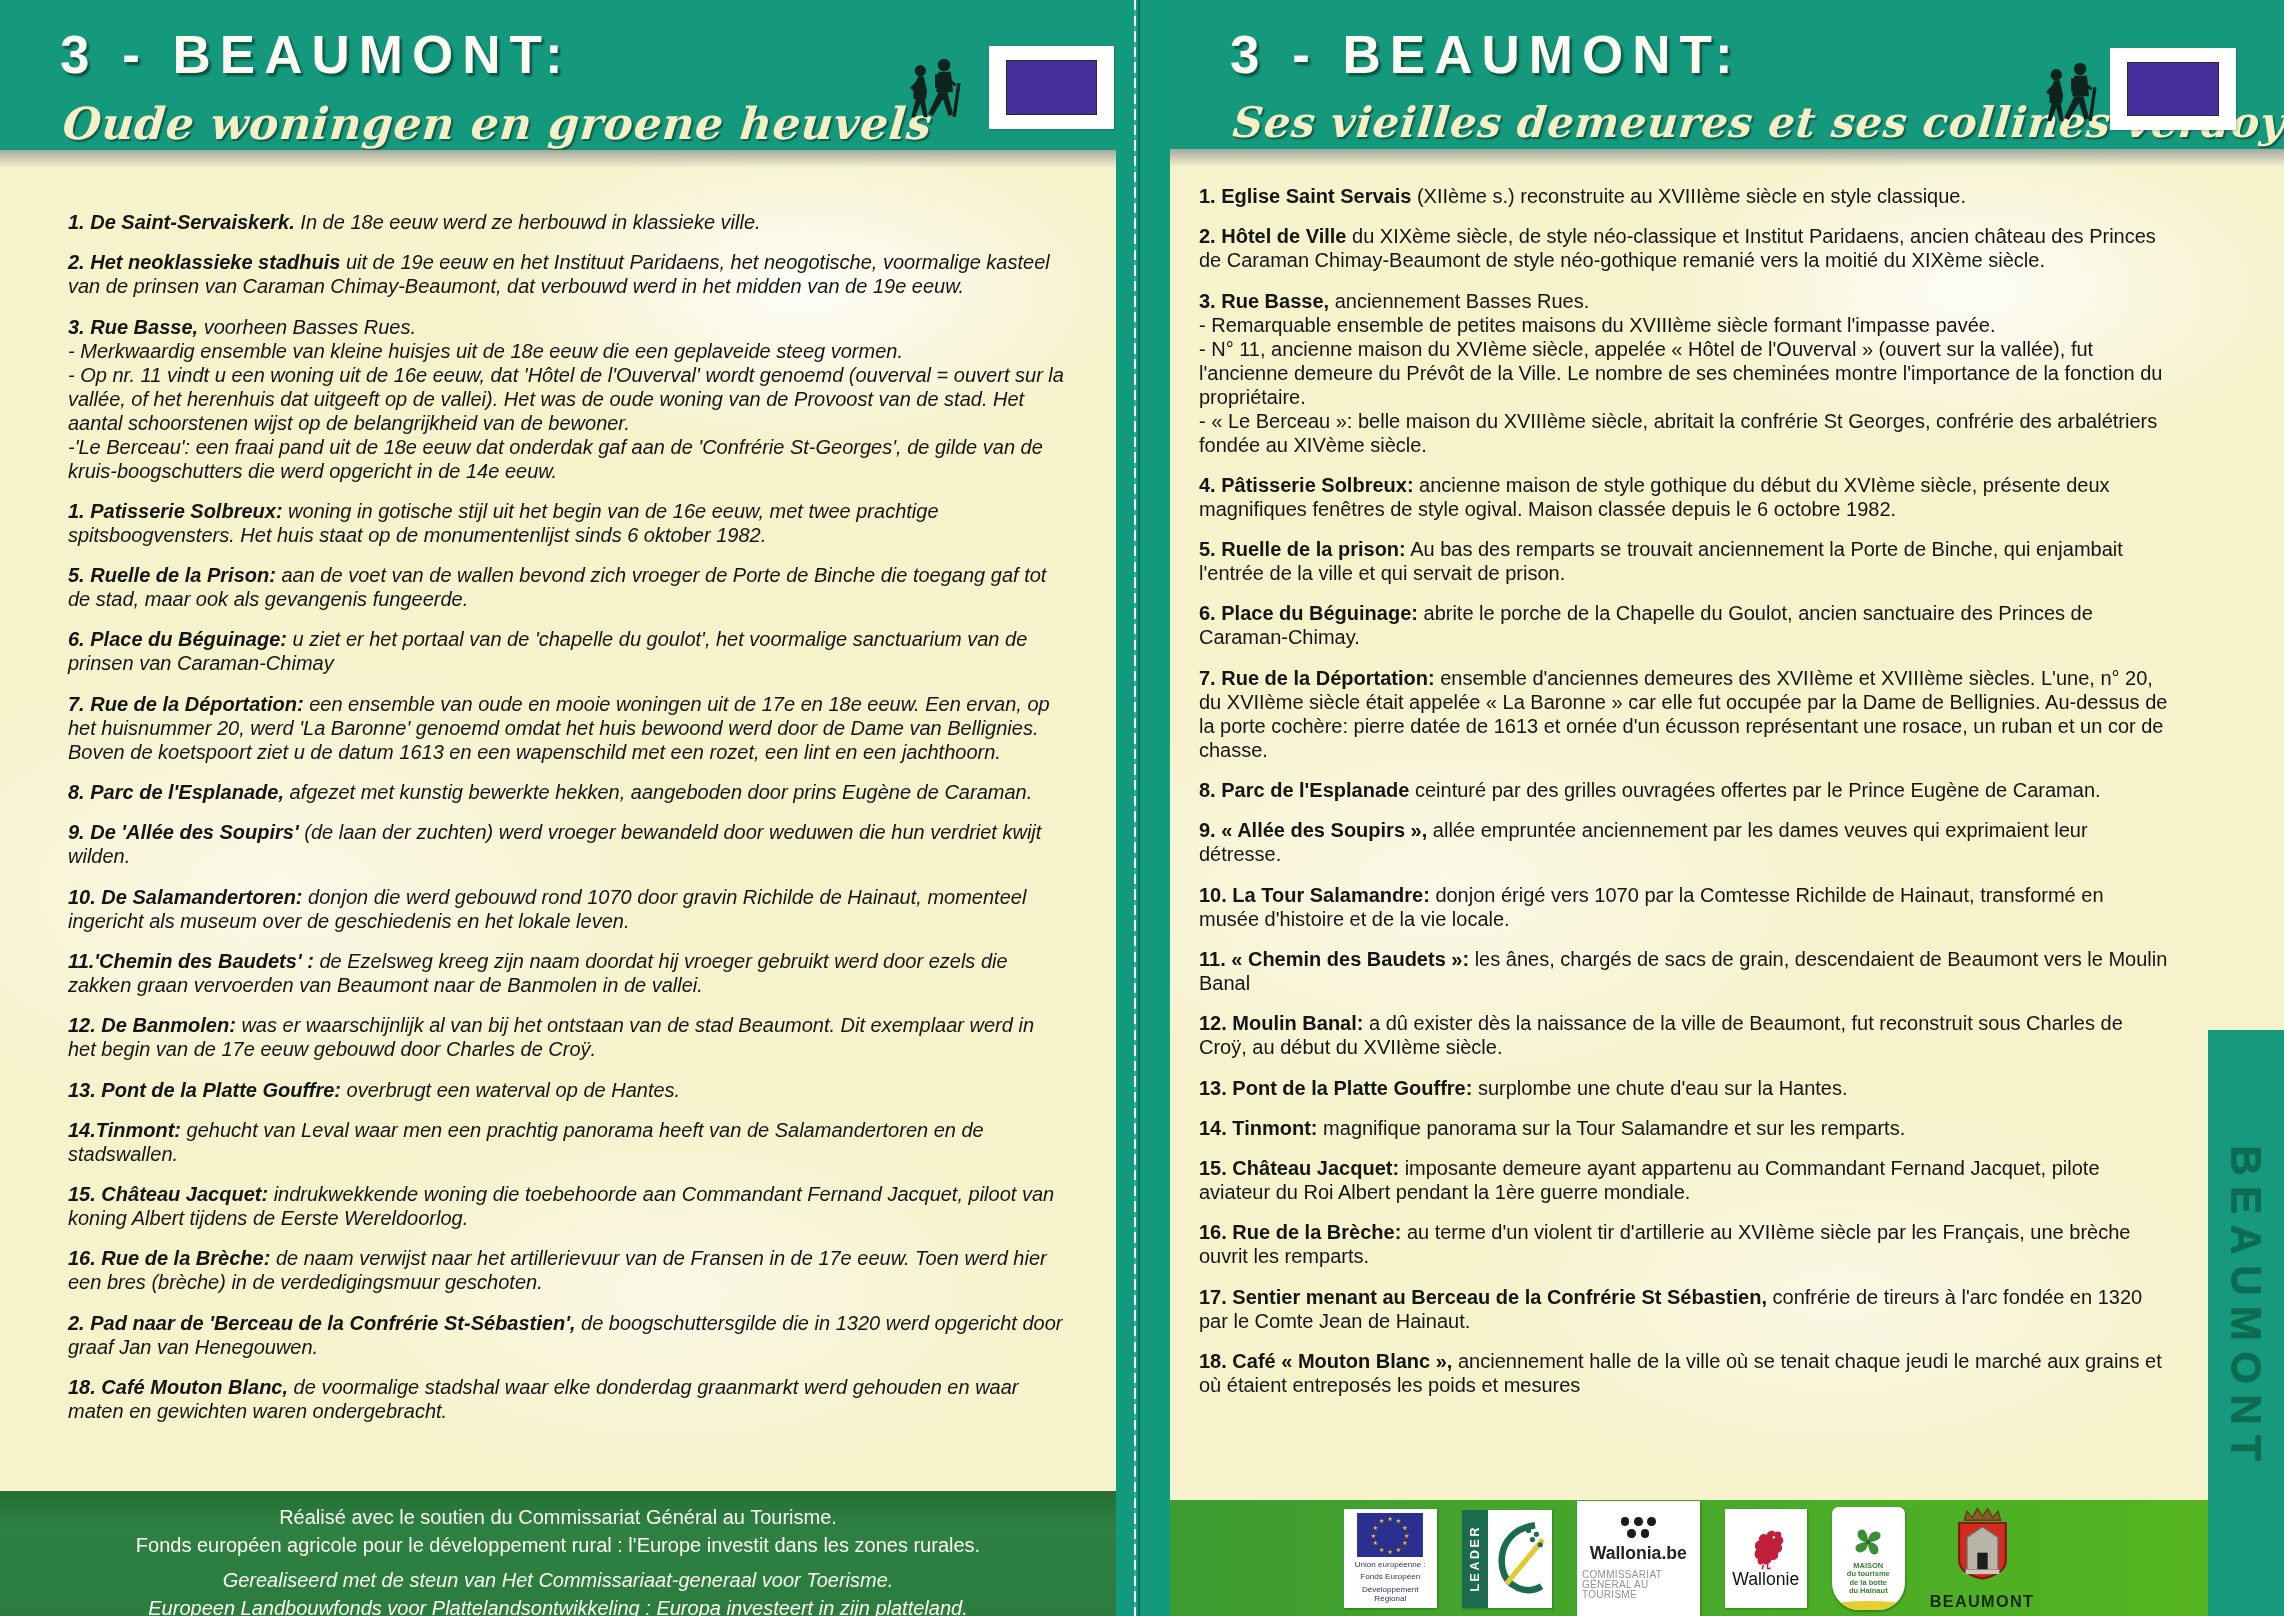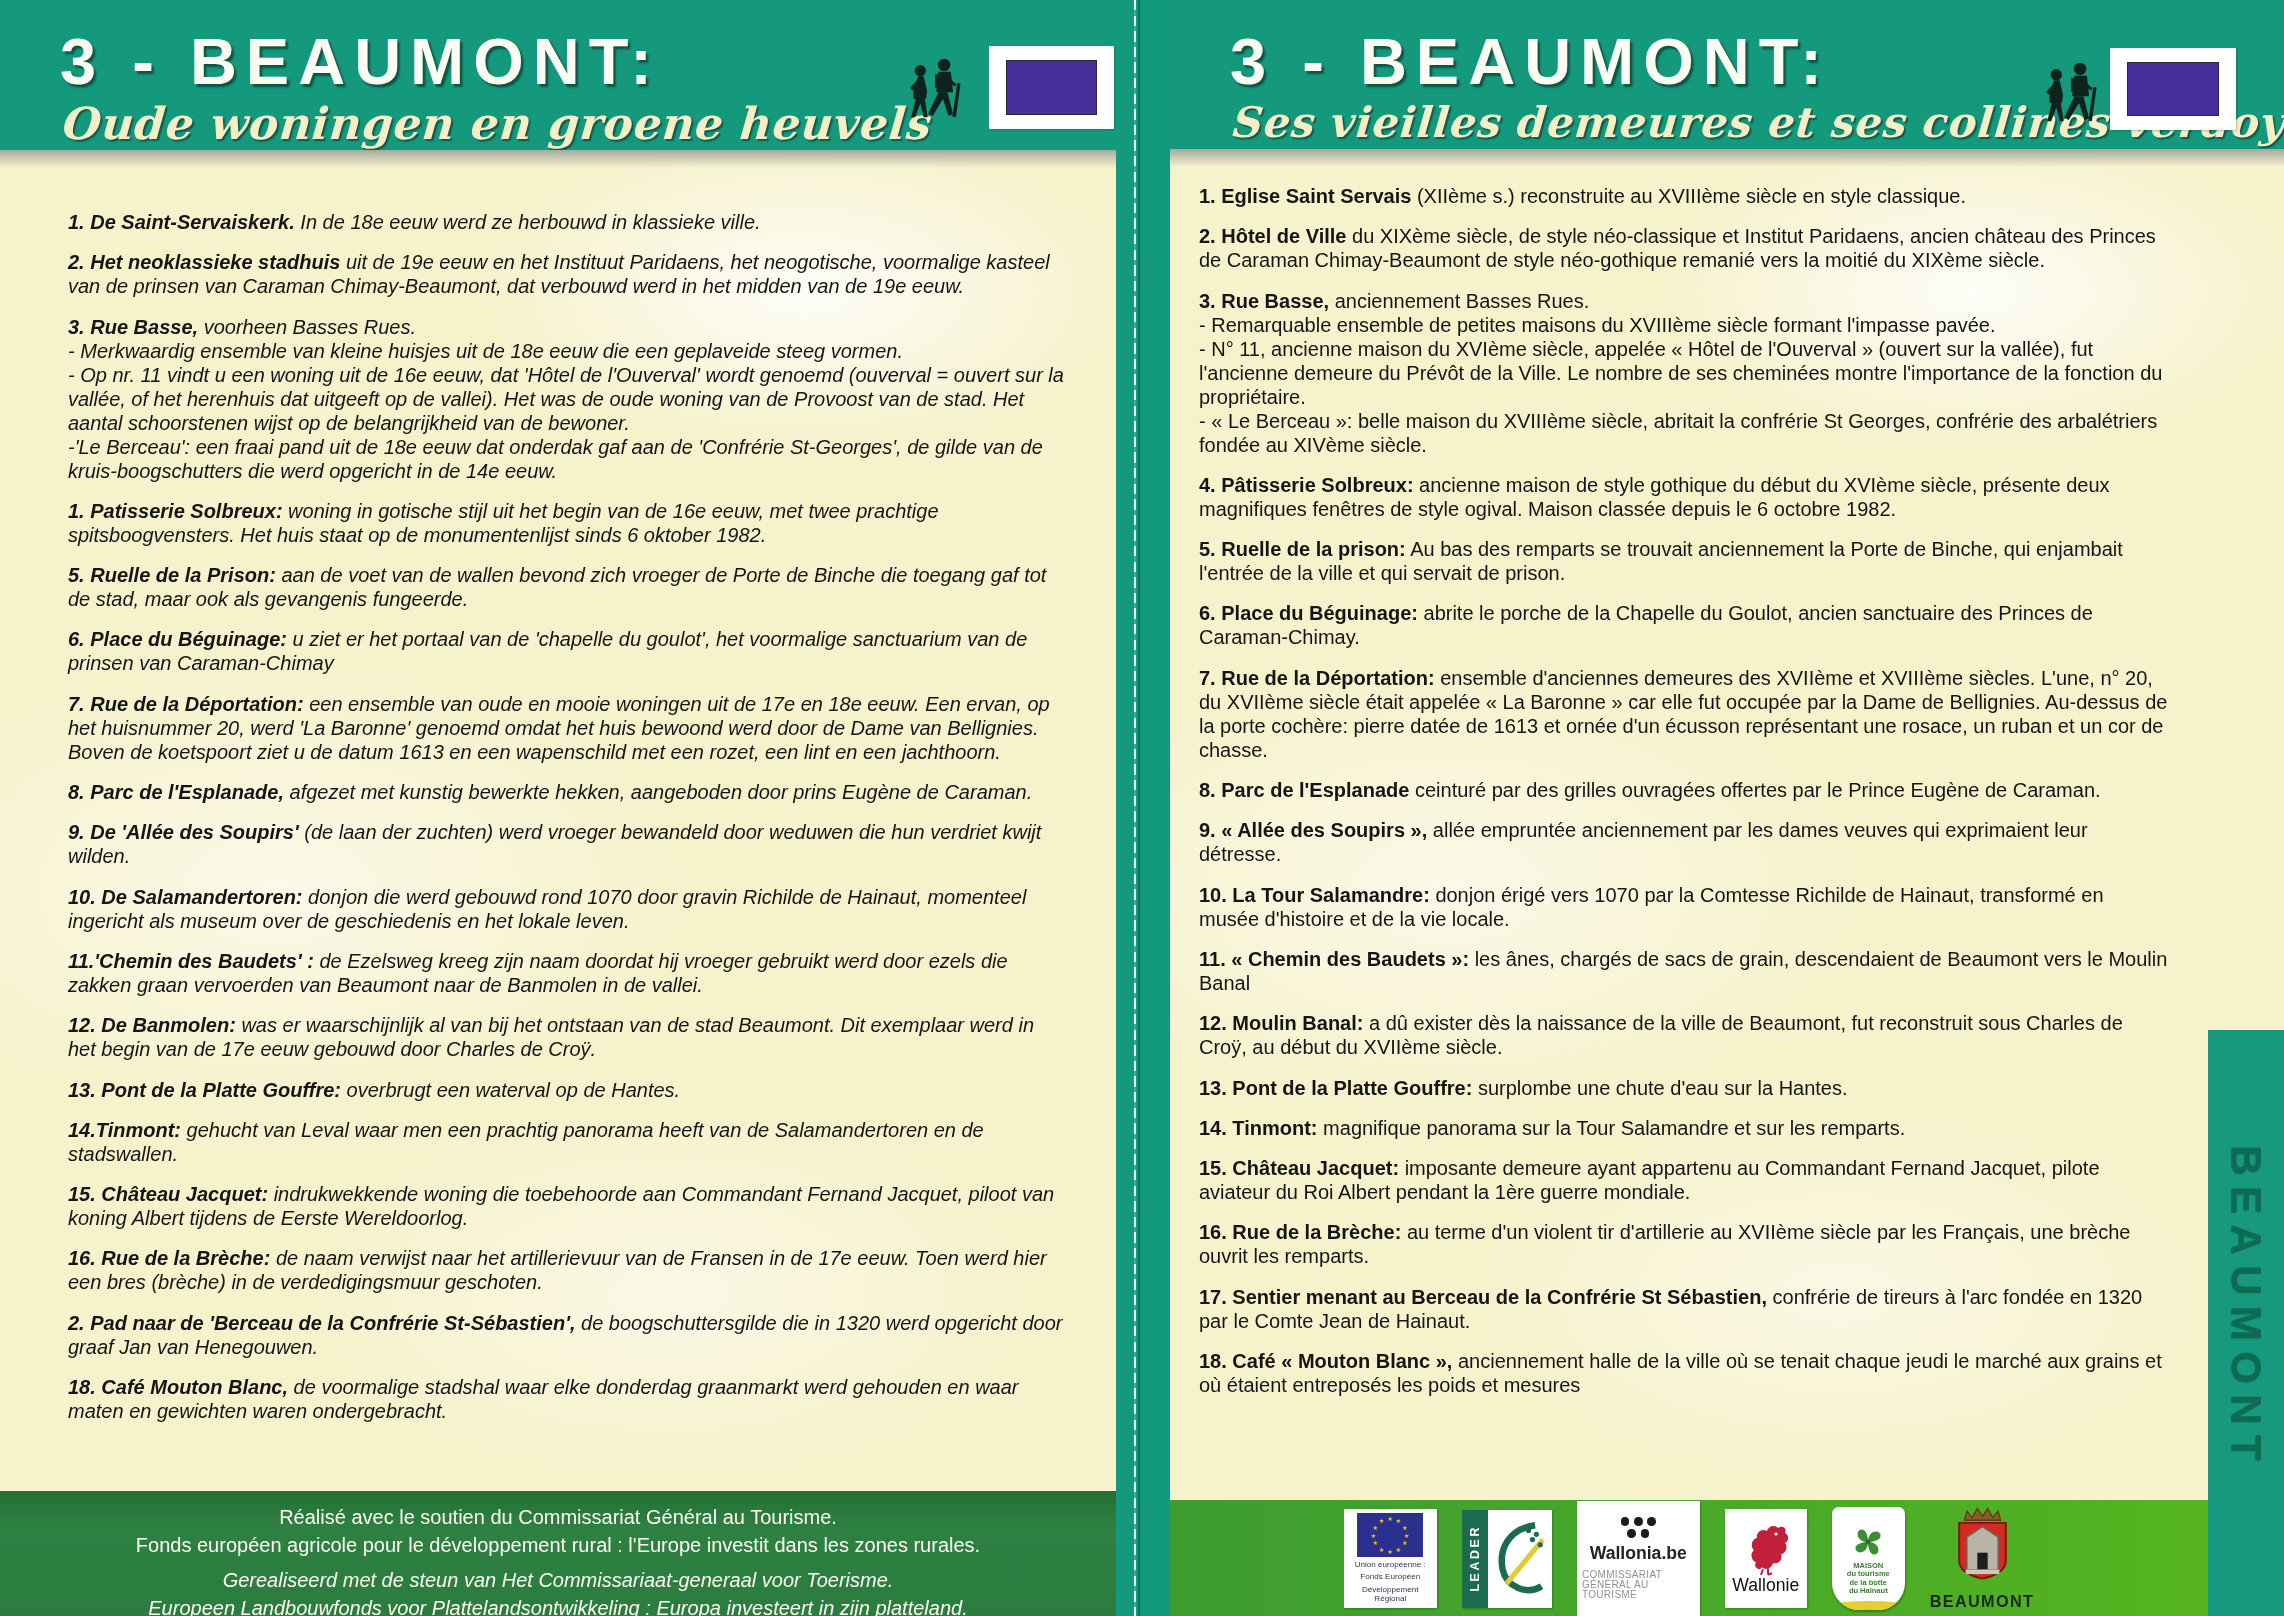--- a/index.html
+++ b/index.html
@@ -24,21 +24,21 @@
   .gutter .fold-line { position:absolute; left:17.6px; top:0; width:2.6px; height:100%;
     background:repeating-linear-gradient(180deg, rgba(255,255,255,.95) 0 10.4px, rgba(180,230,215,.25) 10.4px 15.6px); }
   .gutter .fold-shadow { position:absolute; left:21.5px; top:0; width:2px; height:100%; background:rgba(0,40,30,.35); }
 
   
   .hdr { position:relative; height:150px; background:#14997d; }
   .hdr::after { content:""; position:absolute; left:0; right:0; top:100%; height:18px;
     background:linear-gradient(180deg, #a4aa9f, rgba(246,242,204,0)); }
   .hdr-title {
     position:absolute; left:60px; top:23.5px;
-    font-size:65px; font-weight:bold; letter-spacing:9px; color:#fcfcf2;
+    font-size:53px; font-weight:bold; letter-spacing:9px; color:#fcfcf2;
     text-shadow:2.6px 2.6px 2px rgba(8,30,24,.55);
     white-space:nowrap;
   }
   .hdr-sub {
     position:absolute; left:63px; top:98px;
     font-family:"DejaVu Serif", serif; font-style:italic; font-weight:bold;
     font-size:44px; color:#f6efc6; letter-spacing:0.7px; transform:skewX(-5deg);
     text-shadow:2px 2px 1.3px rgba(8,30,24,.5);
     white-space:nowrap;
   }
@@ -73,21 +73,21 @@
   .logo-eu .cap { font-size:8.1px; line-height:9.8px; color:#33335a; text-align:center; margin-top:2.6px; }
   .logo-leader { width:90px; height:98px; flex-direction:row; padding:0; overflow:hidden; }
   .leader-band { width:26px; height:100%; background:#1d6b4f; color:#fff; display:flex; align-items:center; justify-content:center; }
   .leader-band span { writing-mode:vertical-rl; transform:rotate(180deg); font-size:12.4px; font-weight:bold; letter-spacing:2.6px; }
   .logo-wallonia { width:123px; height:115px; padding:5.2px; }
   .dots { display:flex; flex-direction:column; align-items:center; gap:3.3px; margin-bottom:5.2px; }
   .dots .row { display:flex; gap:4.6px; }
   .dots i { width:8.5px; height:8.5px; border-radius:50%; background:#1c1c1c; }
   .wallonia-name { font-size:17.6px; font-weight:bold; color:#222; }
   .wallonia-sub { font-size:10px; color:#8d948c; text-align:left; margin-top:6.5px; letter-spacing:0.3px; line-height:9.8px; }
-  .logo-wallonie { width:82px; height:99px; padding:12px; }
+  .logo-wallonie { width:82px; height:99px; padding:18px; }
   .wallonie-name { font-size:17.6px; color:#111; margin-top:-1.3px; }
   .logo-maison { width:73px; height:103px; border-radius:6.5px 6.5px 27px 27px; padding:3.9px; position:relative; overflow:hidden; }
   .maison-text { font-size:7.5px; line-height:8.5px; color:#3c7d33; font-weight:bold; text-align:center; }
   .maison-arc { position:absolute; bottom:0; left:0; right:0; height:9px; background:#e5cf2e; border-radius:50% 50% 0 0; }
   .logo-beaumont { display:flex; flex-direction:column; align-items:center; }
   .beaumont-cap { margin-top:2.6px; font-size:16.3px; font-weight:bold; color:#17281a; letter-spacing:1.3px; }
 
   
   .sidebar { position:absolute; left:2208px; top:1030px; width:76px; height:587px; background:#17997e; }
   .sidebar .vtext {

